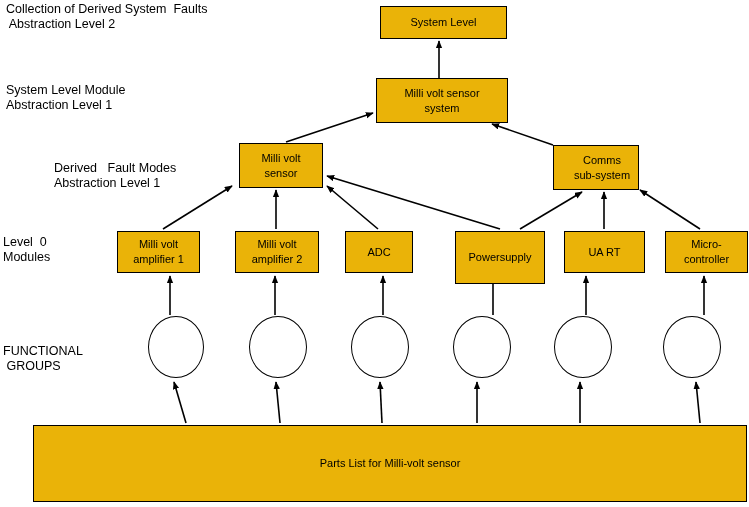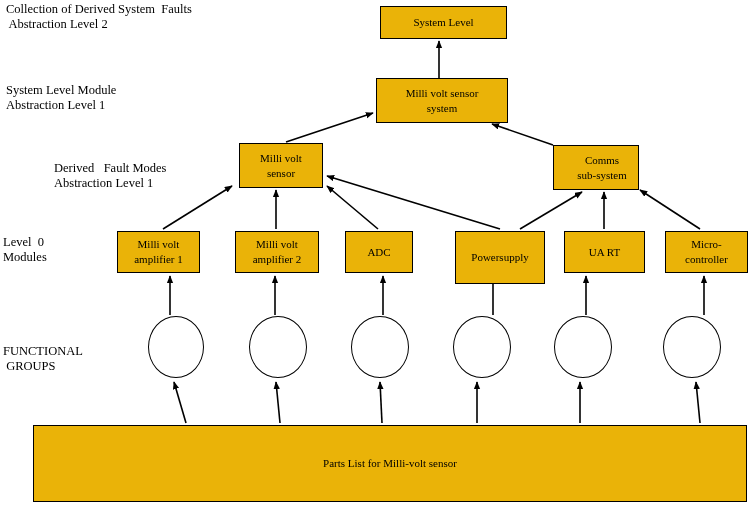--- a/index.html
+++ b/index.html
@@ -5,21 +5,21 @@
   html, body {
     margin: 0;
     padding: 0;
     background: #ffffff;
   }
   #root {
     position: relative;
     width: 749px;
     height: 507px;
     background: #ffffff;
-    font-family: Liberation Serif, serif;
+    font-family: Liberation Sans, sans-serif;
     overflow: hidden;
   }
   .lbl {
     position: absolute;
     font-size: 12.5px;
     color: #000000;
     line-height: 15px;
     white-space: pre;
   }
   .box {

